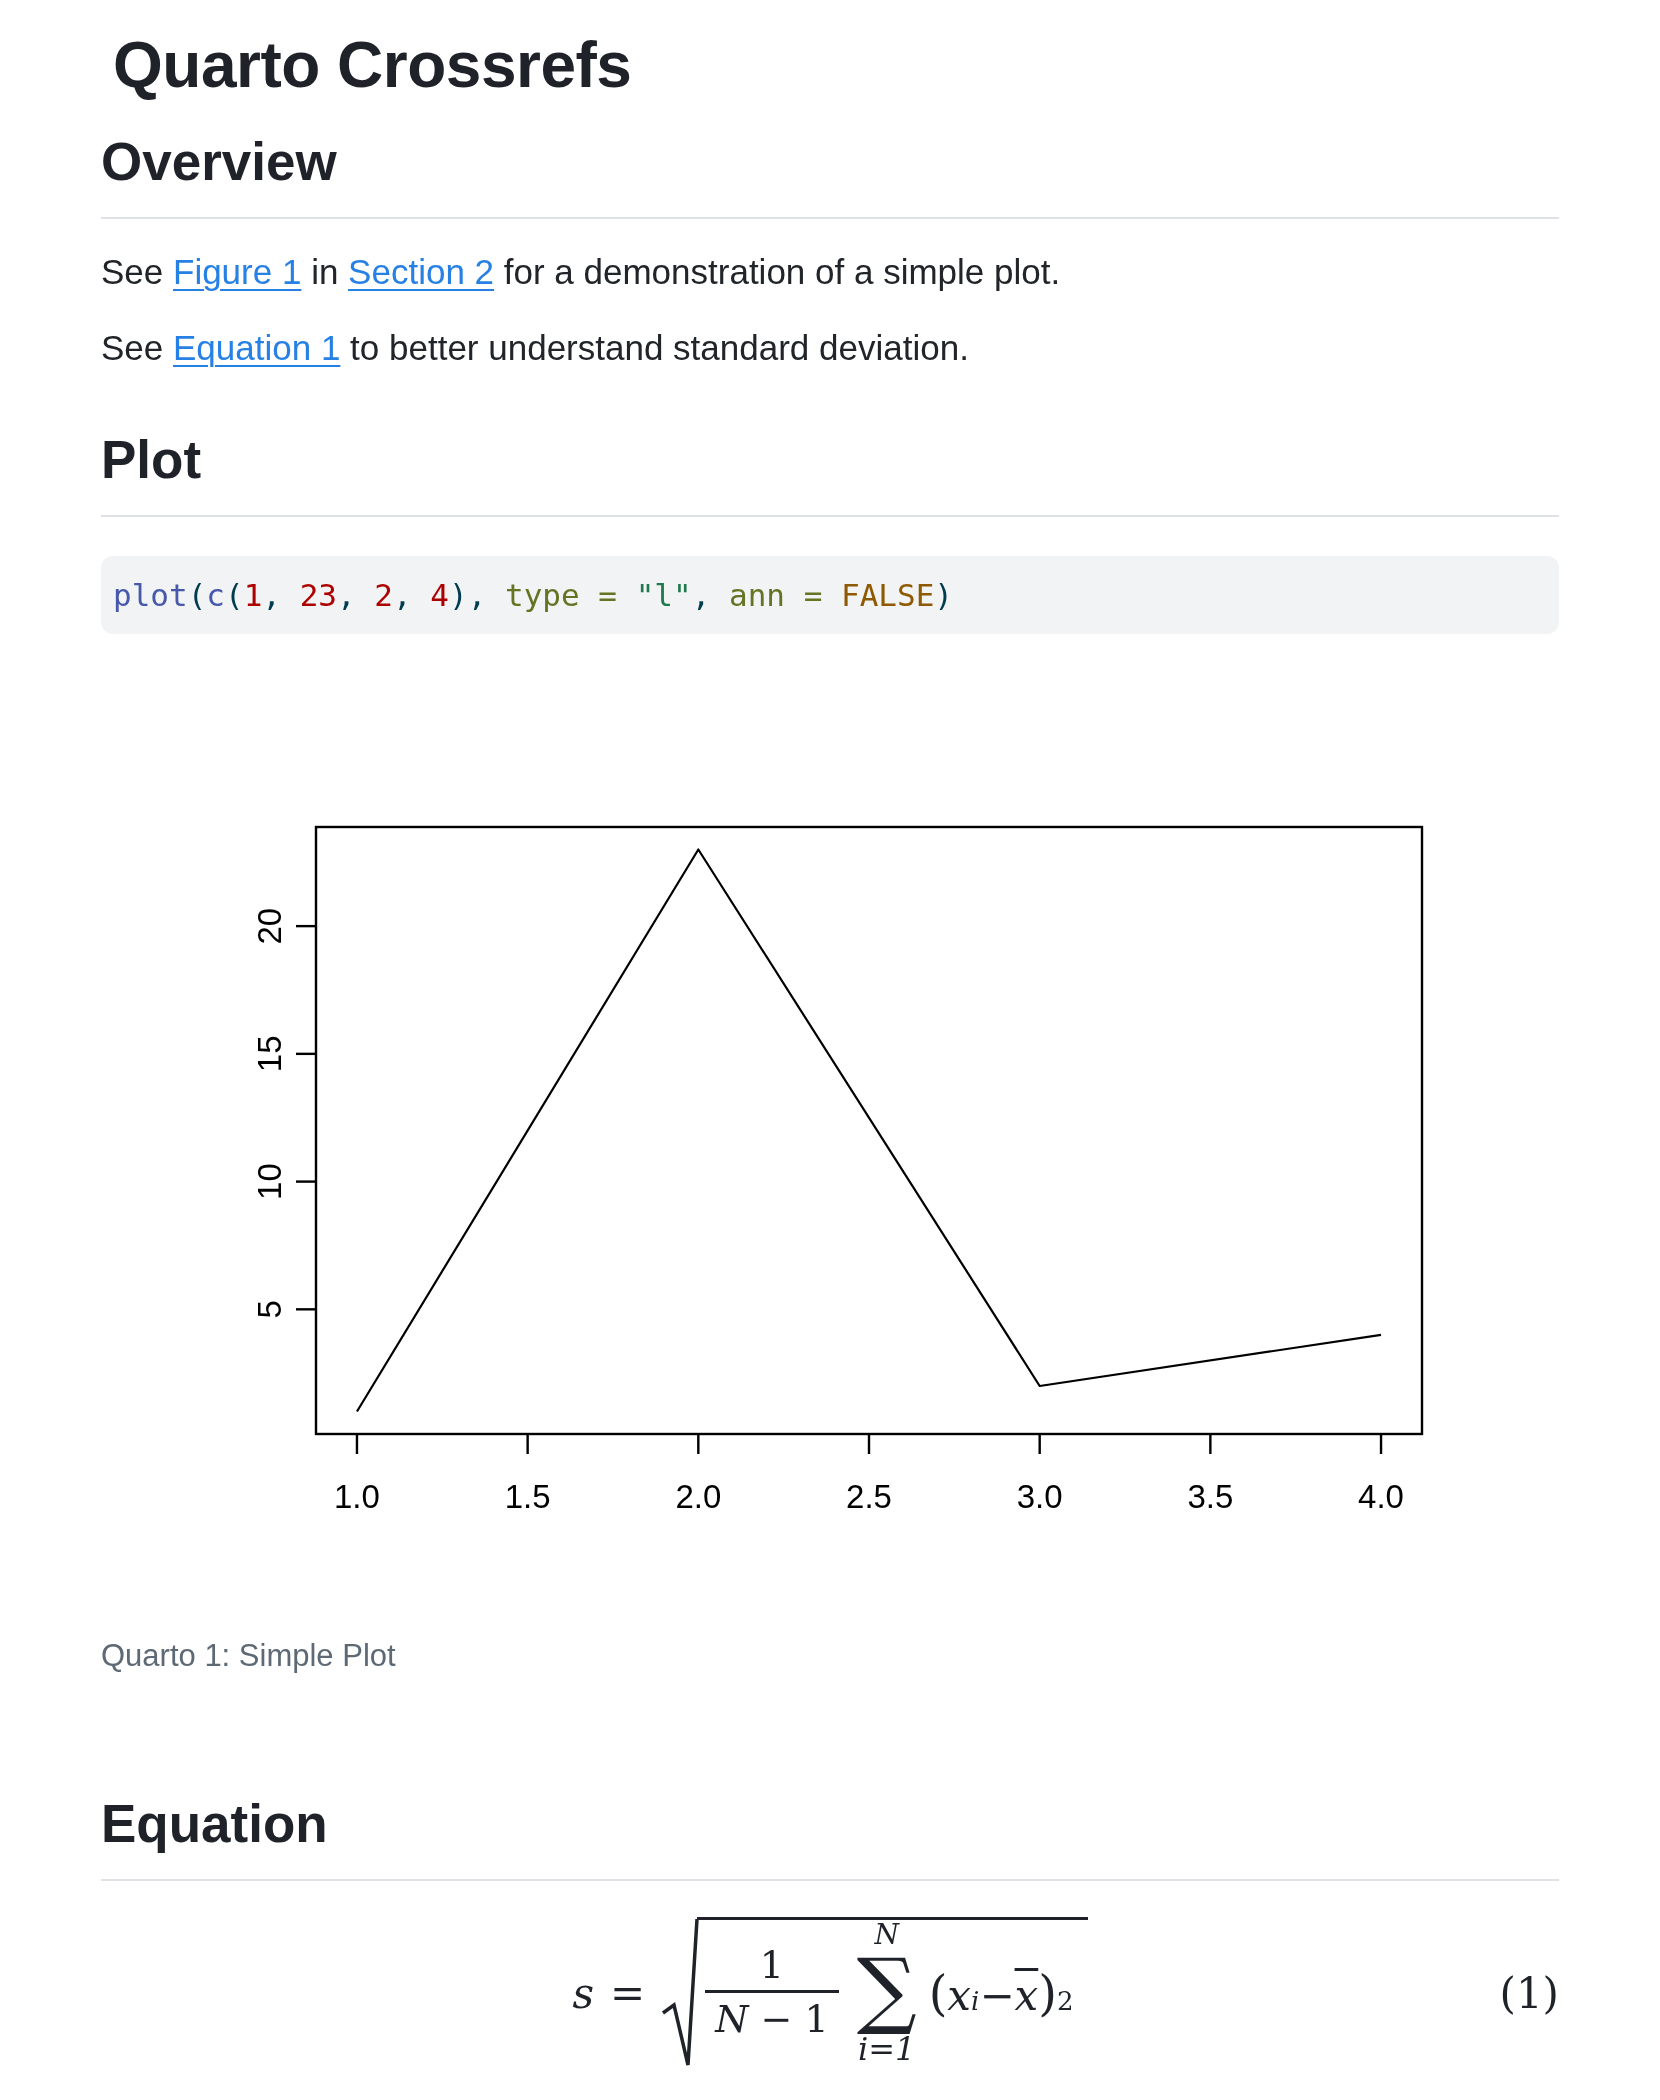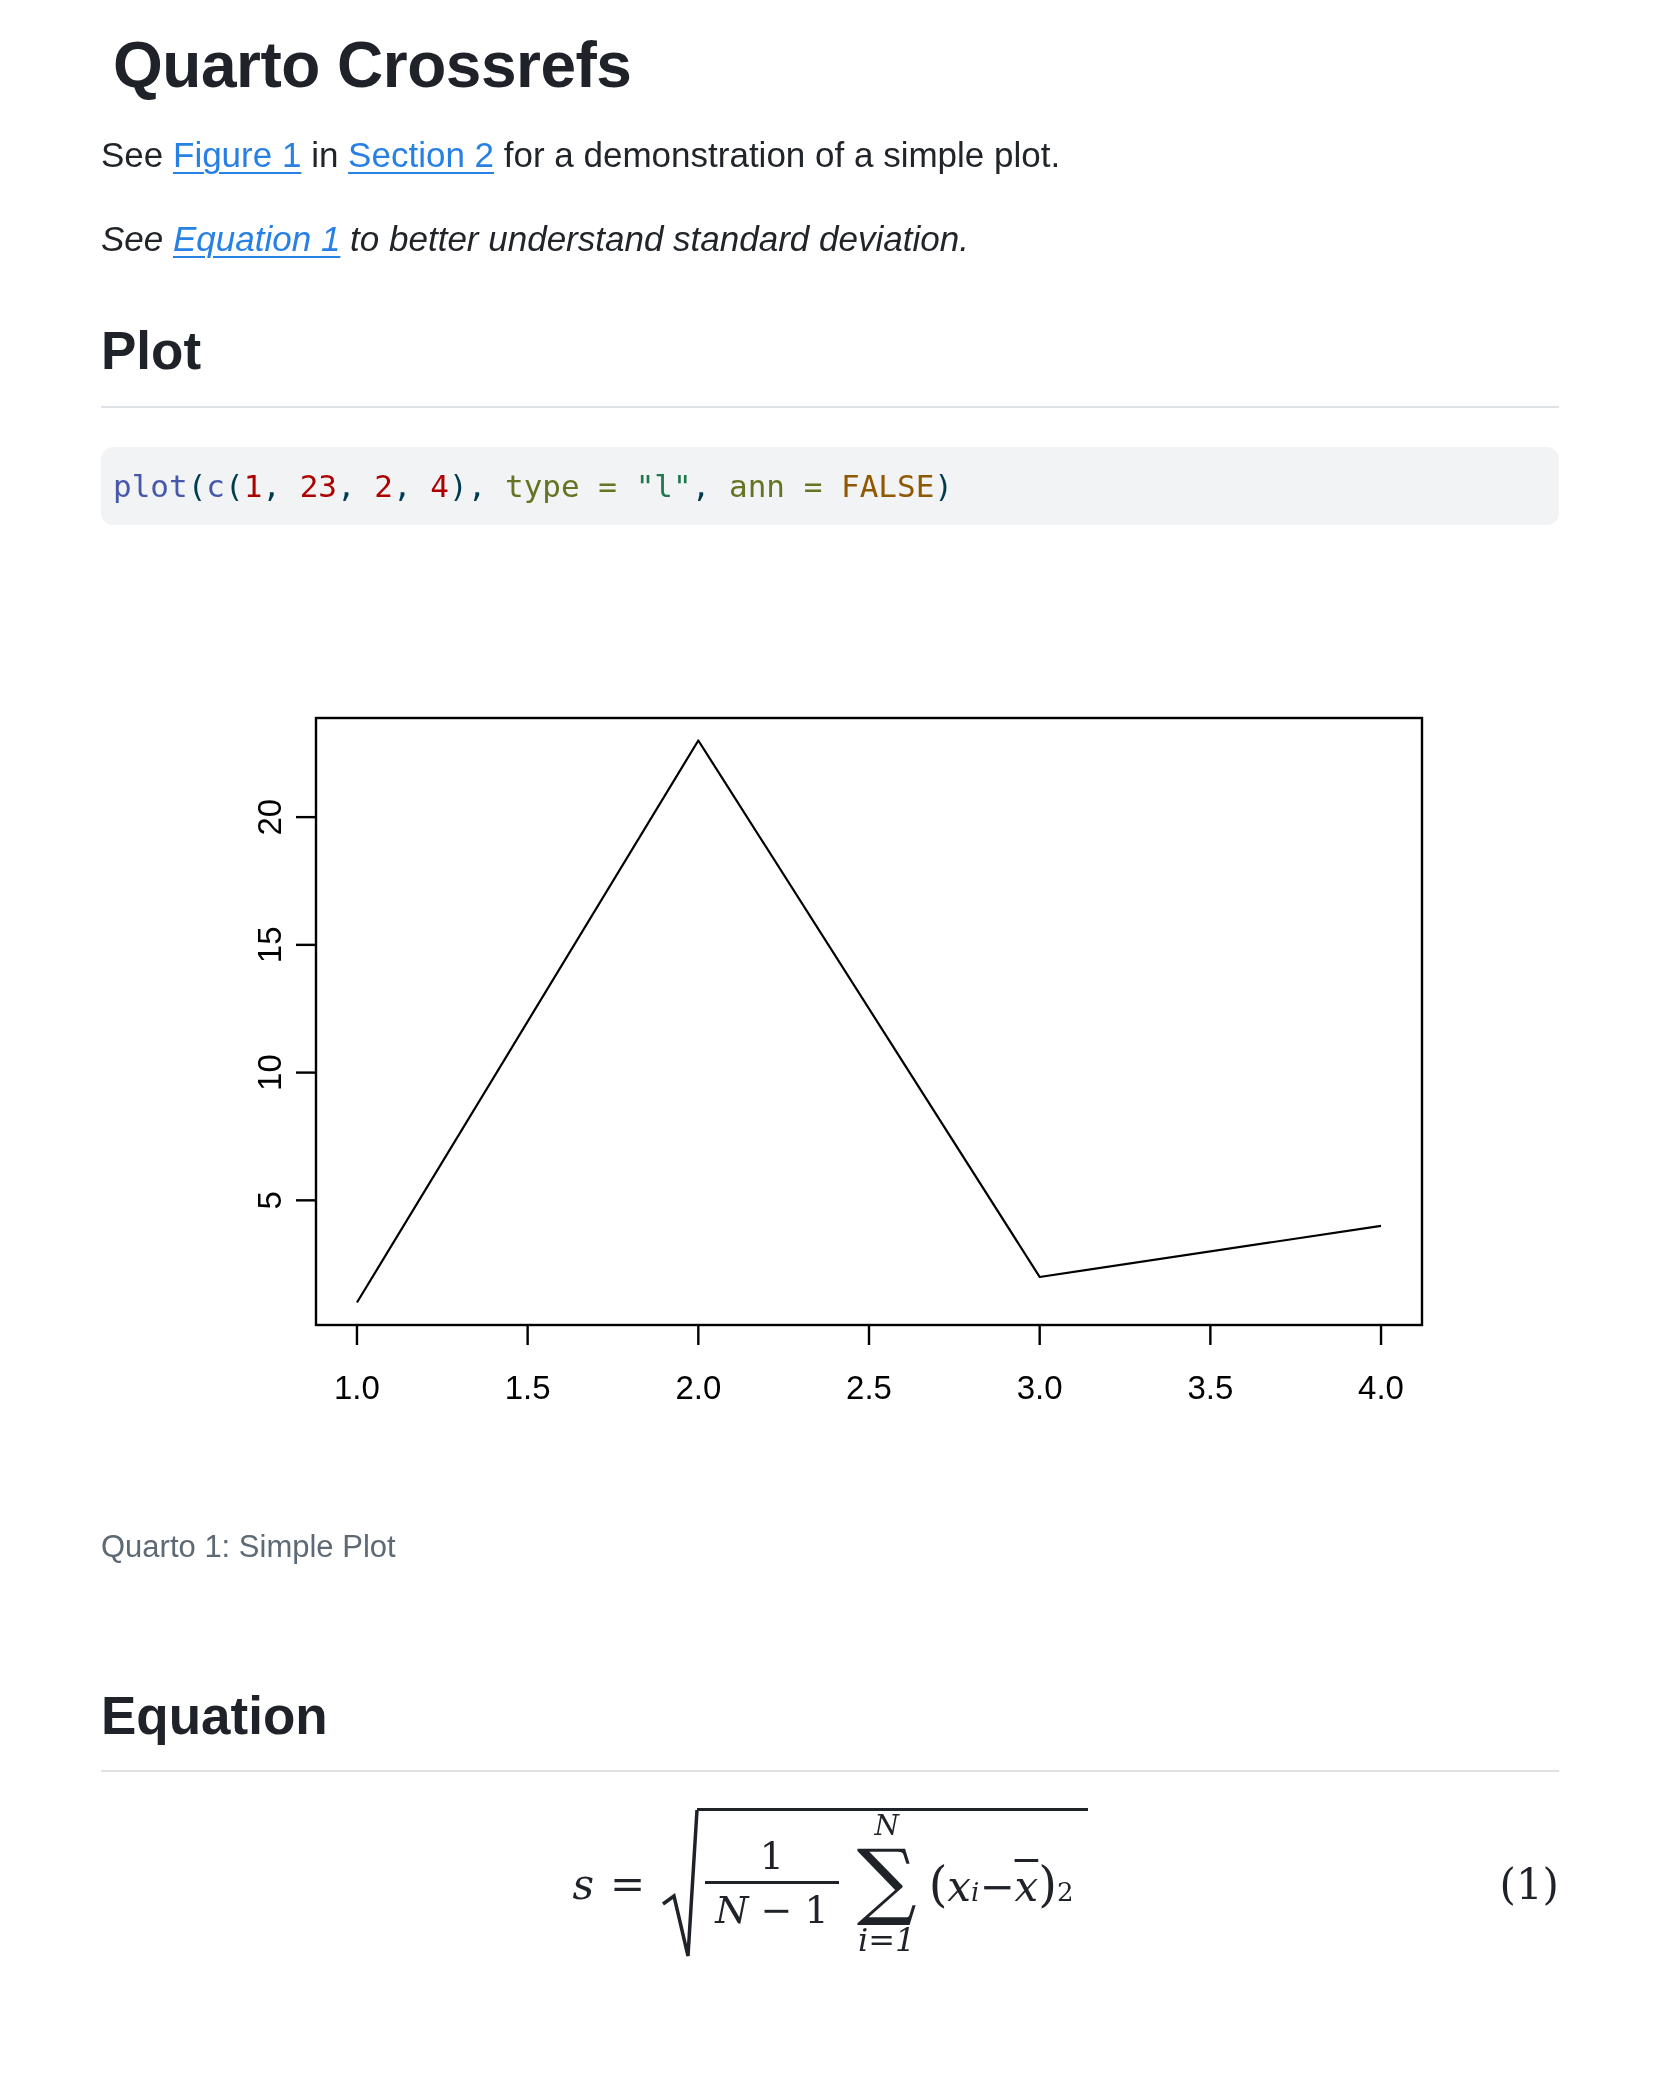--- a/index.html
+++ b/index.html
@@ -8,21 +8,21 @@
 
   h1.page-title { font-size:64px; font-weight:700; line-height:1.12; letter-spacing:-0.5px;
     margin:30px 0 0 12px; color:#1f2329; }
   h2.section-heading { font-size:53px; font-weight:700; line-height:1.15; color:#1f2329;
     margin:0; padding-bottom:24px; border-bottom:2px solid #dee2e6; }
   h2.mt-overview { margin-top:30px; }
   h2.mt-plot     { margin-top:56px; }
   h2.mt-equation { margin-top:117px; }
 
   p.body-text { font-size:35px; line-height:1.45; margin:28px 0 0 0; color:#212529; }
-  p.body-text + p.body-text { margin-top:34px;font-style:italic; }
+  p.body-text + p.body-text { margin-top:26px; }
   a.xref { color:#2780e3; text-decoration:underline; text-decoration-thickness:2px; text-underline-offset:5px; cursor:pointer; }
 
   .code-block { margin-top:39px; background:#f1f3f5; border-radius:12px; padding:21px 12px;
     font-family:"DejaVu Sans Mono","Liberation Mono",monospace; font-size:31px; line-height:36px; white-space:pre; }
 
   figure.plot-figure { margin:115px 0 0 0; }
   svg.chart { display:block; margin-left:124px; }
   figcaption.figure-caption { margin-top:85px; color:#5d6974; font-size:31px; line-height:1.4; }
 
   .equation-row { margin-top:36px; display:flex; align-items:center;
@@ -55,20 +55,21 @@
   .expr sup { font-size:26px; }
   .expr .overbar { font-style:italic; text-decoration:overline; text-decoration-thickness:2.5px; }
 </style>
 <title>Quarto Crossrefs</title></head>
 <body>
 
 <div class="page">
 
   <h1 class="page-title">Quarto Crossrefs</h1>
 
+  <h2 class="section-heading mt-overview">Overview</h2>
 
   <p class="body-text"><span>See </span><a class="xref" href="#fig-plot">Figure 1</a><span> in </span><a class="xref" href="#sec-plot">Section 2</a><span> for a demonstration of a simple plot.</span></p>
 
   <p class="body-text"><span>See </span><a class="xref" href="#eq-stddev">Equation 1</a><span> to better understand standard deviation.</span></p>
 
   <h2 class="section-heading mt-plot" id="sec-plot">Plot</h2>
 
   <div class="code-block"><code><span style="color: rgb(71, 88, 171);">plot</span><span style="color: rgb(0, 59, 79);">(</span><span style="color: rgb(71, 88, 171);">c</span><span style="color: rgb(0, 59, 79);">(</span><span style="color: rgb(173, 0, 0);">1</span><span style="color: rgb(0, 59, 79);">, </span><span style="color: rgb(173, 0, 0);">23</span><span style="color: rgb(0, 59, 79);">, </span><span style="color: rgb(173, 0, 0);">2</span><span style="color: rgb(0, 59, 79);">, </span><span style="color: rgb(173, 0, 0);">4</span><span style="color: rgb(0, 59, 79);">)</span><span style="color: rgb(0, 59, 79);">, </span><span style="color: rgb(101, 116, 34);">type</span><span style="color: rgb(101, 116, 34);"> = </span><span style="color: rgb(32, 121, 77);">"l"</span><span style="color: rgb(0, 59, 79);">, </span><span style="color: rgb(101, 116, 34);">ann</span><span style="color: rgb(101, 116, 34);"> = </span><span style="color: rgb(143, 89, 2);">FALSE</span><span style="color: rgb(0, 59, 79);">)</span></code></div>
 
   <figure class="plot-figure" id="fig-plot">

